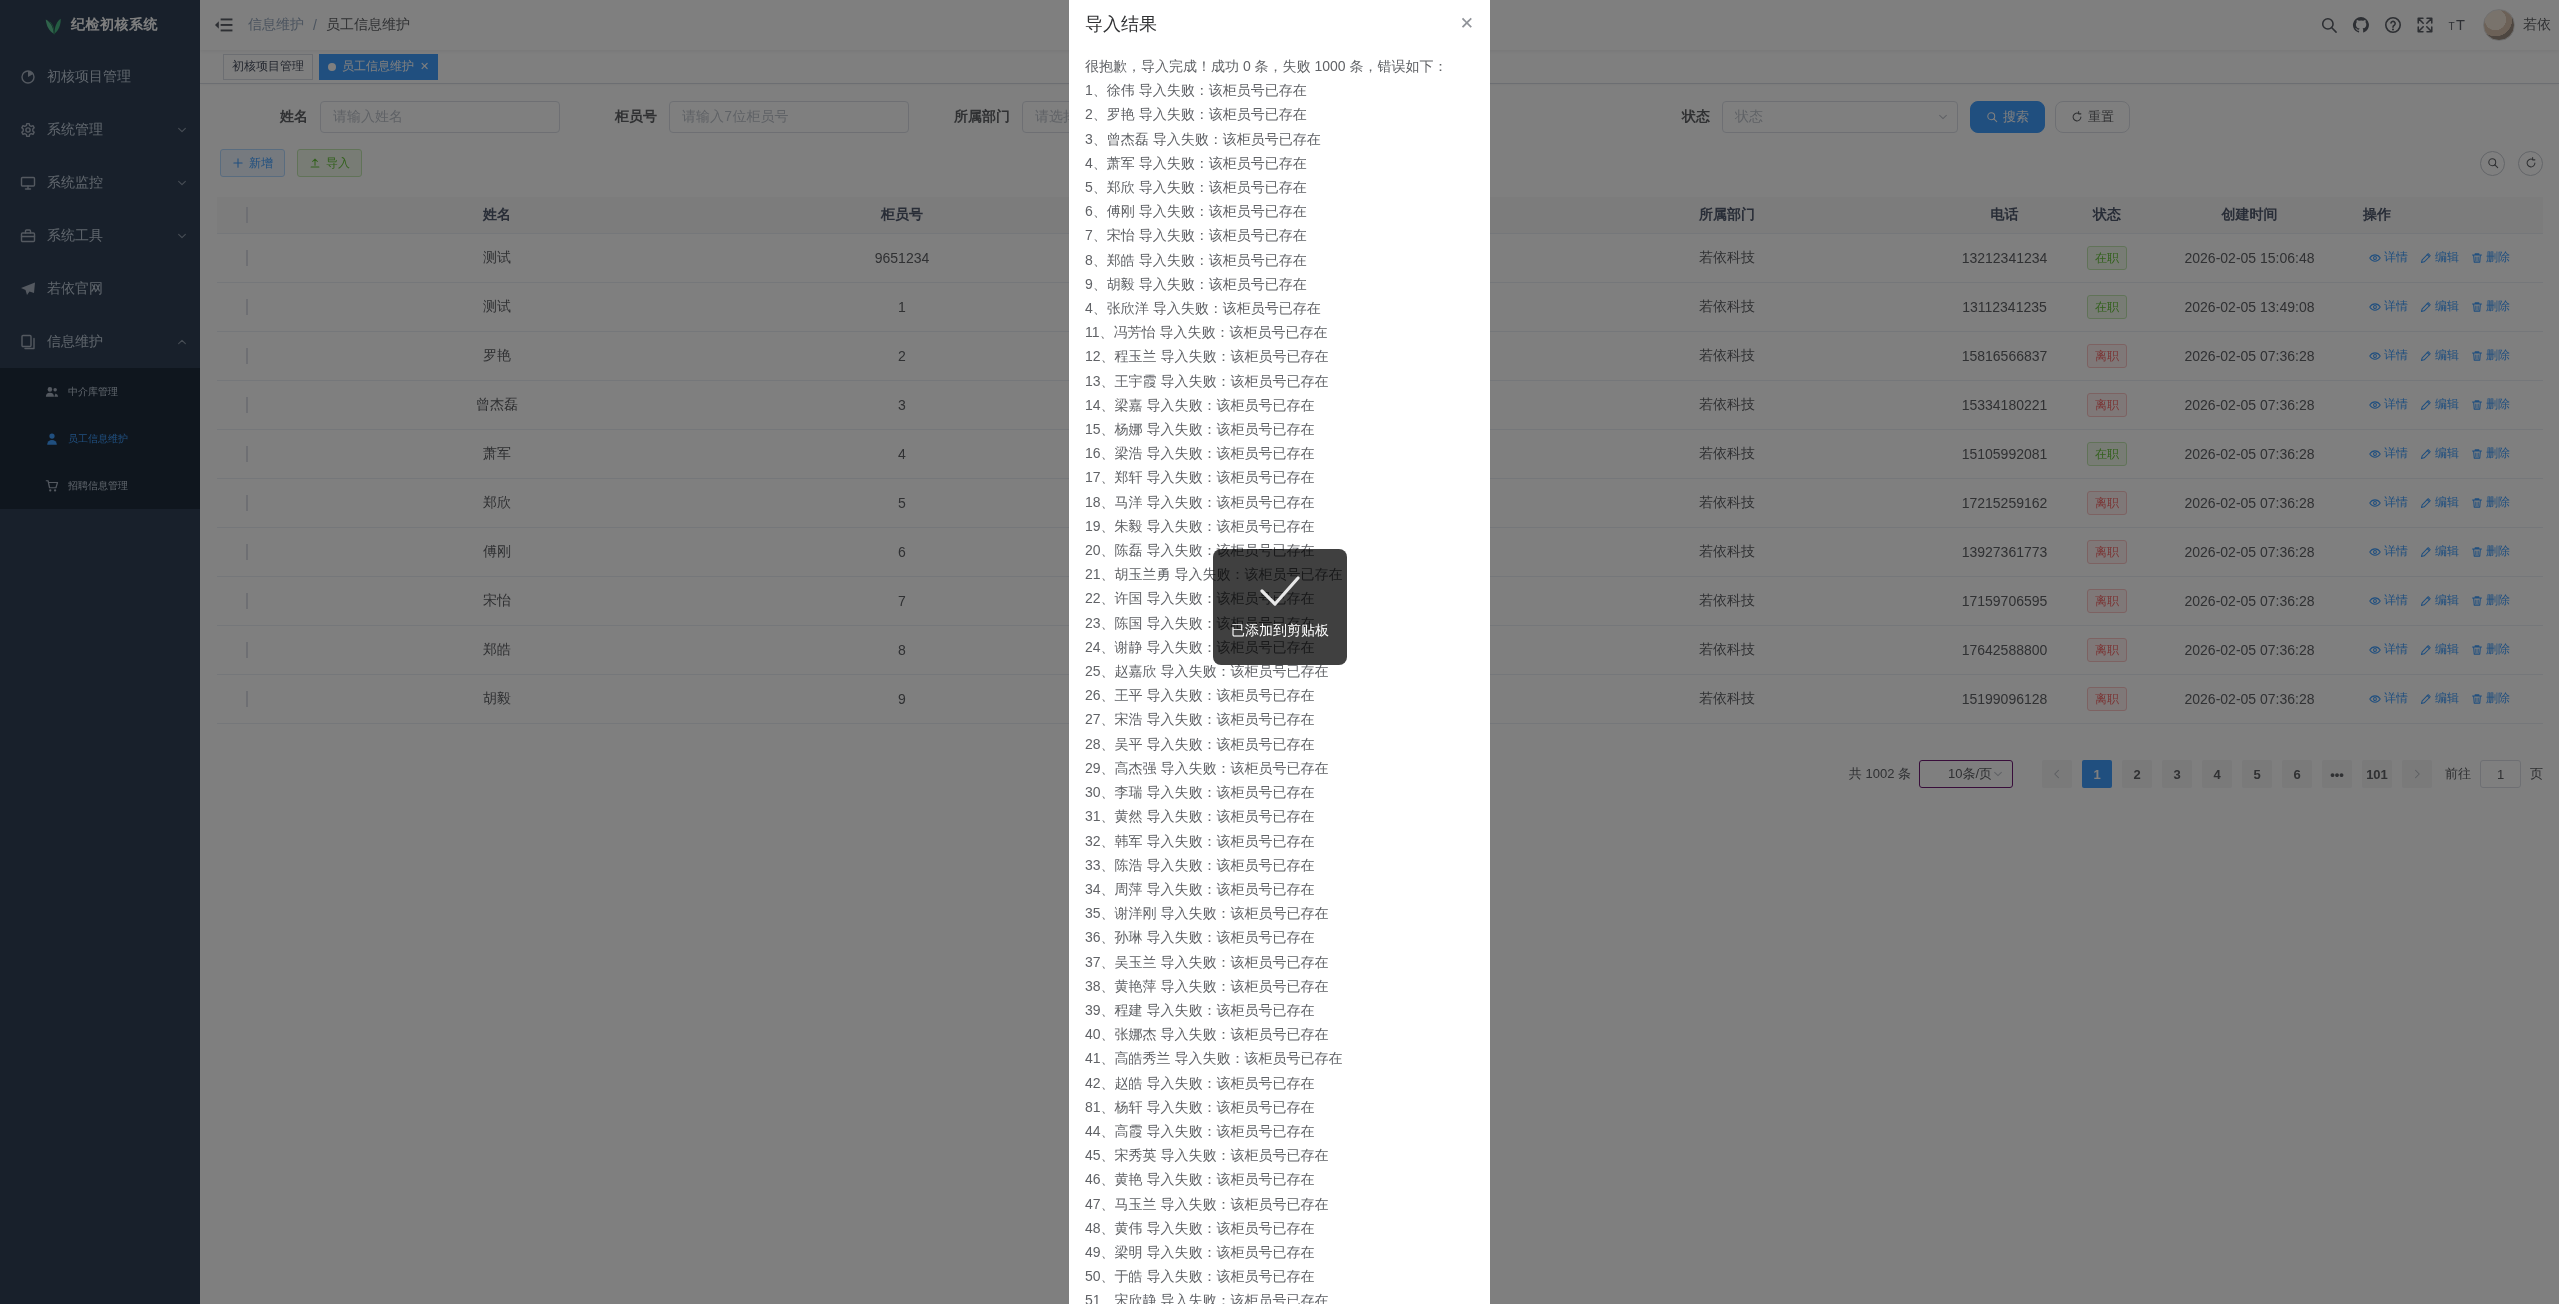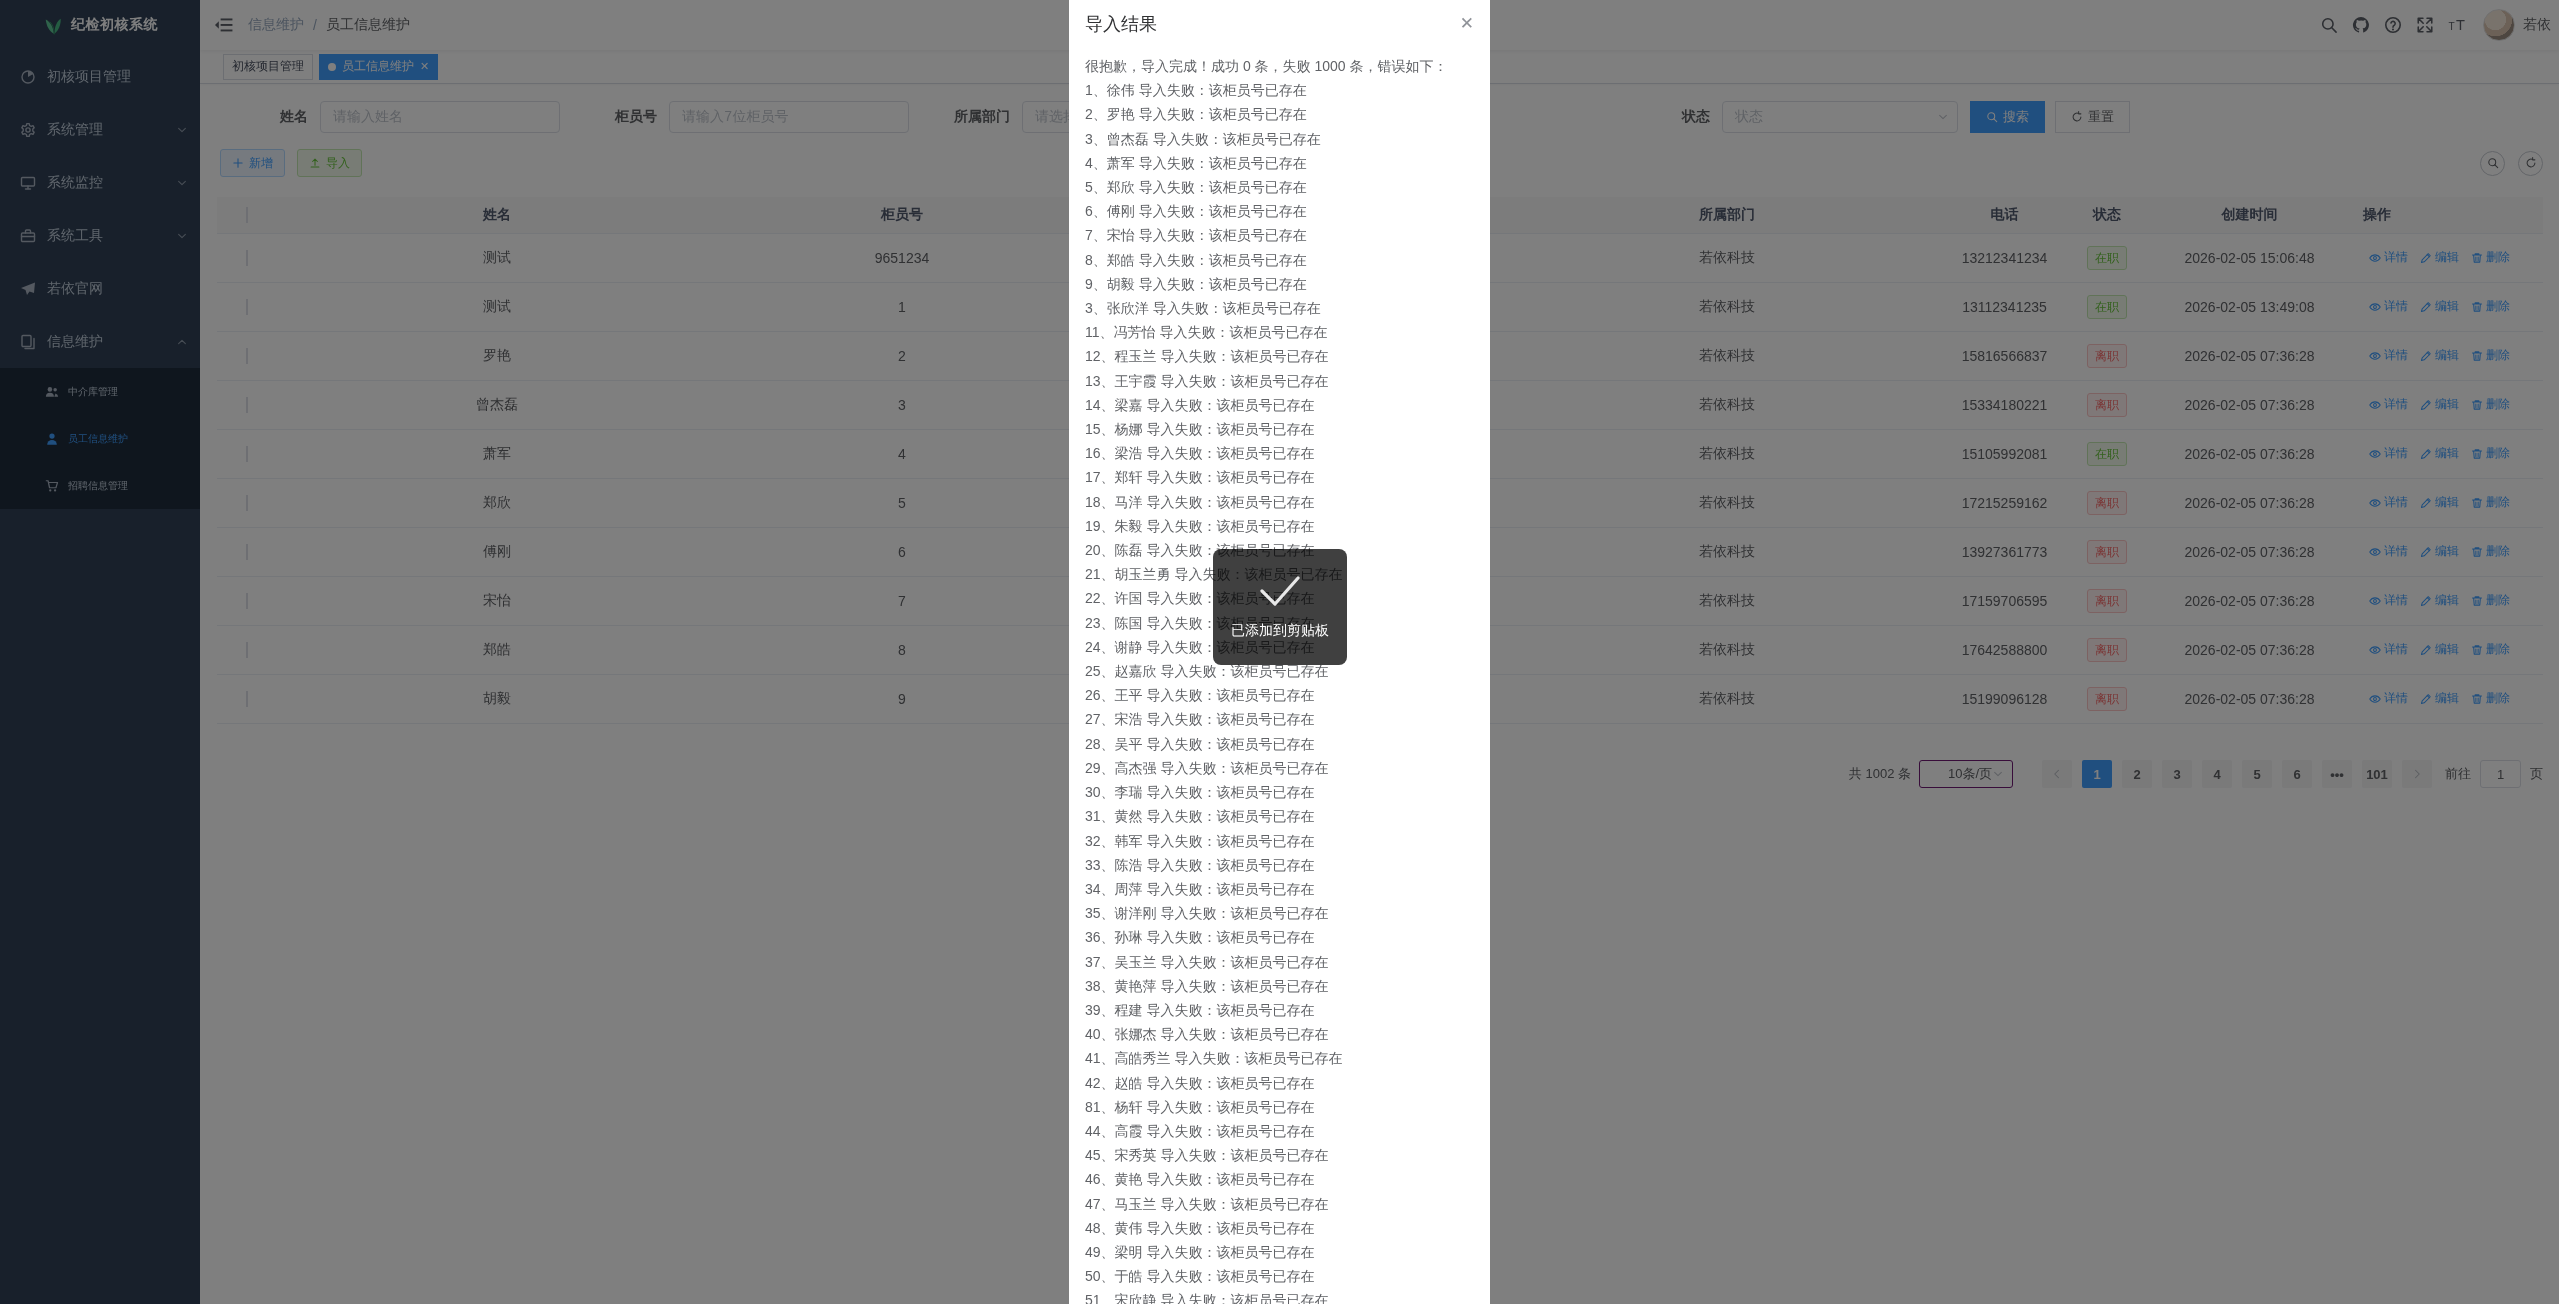--- a/index.html
+++ b/index.html
@@ -56,21 +56,21 @@
   .query{display:flex;align-items:center;height:32px}
   .q-label{font-size:14px;color:#606266;font-weight:700;text-align:right;padding-right:12px;box-sizing:border-box;flex:none}
   .lw1{width:103px}.lw2{width:109px}.lw3{width:113px}.lw4{width:110px;margin-left:350px}
   .q-input{width:240px;height:32px;box-sizing:border-box;border:1px solid #dcdfe6;border-radius:4px;padding:0 12px;font-size:14px;color:#606266;outline:none;background:#fff;flex:none;font-family:Liberation Mono, monospace}
   .q-input::placeholder{color:#bfc4cc}
   .q-select{width:240px;height:32px;box-sizing:border-box;border:1px solid #dcdfe6;border-radius:4px;padding:0 8px 0 12px;display:flex;align-items:center;justify-content:space-between;background:#fff;cursor:pointer;flex:none}
   .q-select.w236{width:236px}
   .q-select .ph{font-size:14px;color:#bfc4cc}
   .q-select .icon{color:#c0c4cc}
 
-  .btn{display:inline-flex;align-items:center;justify-content:center;gap:5px;height:32px;padding:0 15px;border-radius:0;font-size:13px;cursor:pointer;box-sizing:border-box;border:1px solid transparent;background:#fff;font-family:inherit}
+  .btn{display:inline-flex;align-items:center;justify-content:center;gap:5px;height:32px;padding:0 15px;border-radius:8px;font-size:13px;cursor:pointer;box-sizing:border-box;border:1px solid transparent;background:#fff;font-family:inherit}
   .btn-primary{background:#409EFF;border-color:#409EFF;color:#fff;margin-left:12px}
   .btn-default{border-color:#dcdfe6;color:#606266;margin-left:10px}
   .btn-mini{height:28px;padding:0 11px;font-size:12px;border-radius:3px}
   .btn-plain-primary{background:#ecf5ff;border-color:#b3d8ff;color:#409EFF;margin-left:3px}
   .btn-plain-success{background:#f0f9eb;border-color:#c2e7b0;color:#67C23A;margin-left:12px}
 
   .toolbar{margin-top:16px;display:flex;align-items:center;height:28px}
   .toolbar-right{margin-left:auto;display:flex;gap:13px}
   .circle-btn{width:25px;height:25px;border:1px solid #c6cad1;border-radius:50%;display:flex;align-items:center;justify-content:center;color:#606266;background:#fff;cursor:pointer;box-sizing:border-box}
 
@@ -802,21 +802,21 @@
     <div id="err-list">
         <div class="err-line">1、徐伟 导入失败：该柜员号已存在</div>
         <div class="err-line">2、罗艳 导入失败：该柜员号已存在</div>
         <div class="err-line">3、曾杰磊 导入失败：该柜员号已存在</div>
         <div class="err-line">4、萧军 导入失败：该柜员号已存在</div>
         <div class="err-line">5、郑欣 导入失败：该柜员号已存在</div>
         <div class="err-line">6、傅刚 导入失败：该柜员号已存在</div>
         <div class="err-line">7、宋怡 导入失败：该柜员号已存在</div>
         <div class="err-line">8、郑皓 导入失败：该柜员号已存在</div>
         <div class="err-line">9、胡毅 导入失败：该柜员号已存在</div>
-        <div class="err-line">3、张欣洋 导入失败：该柜员号已存在</div>
+        <div class="err-line">4、张欣洋 导入失败：该柜员号已存在</div>
         <div class="err-line">11、冯芳怡 导入失败：该柜员号已存在</div>
         <div class="err-line">12、程玉兰 导入失败：该柜员号已存在</div>
         <div class="err-line">13、王宇霞 导入失败：该柜员号已存在</div>
         <div class="err-line">14、梁嘉 导入失败：该柜员号已存在</div>
         <div class="err-line">15、杨娜 导入失败：该柜员号已存在</div>
         <div class="err-line">16、梁浩 导入失败：该柜员号已存在</div>
         <div class="err-line">17、郑轩 导入失败：该柜员号已存在</div>
         <div class="err-line">18、马洋 导入失败：该柜员号已存在</div>
         <div class="err-line">19、朱毅 导入失败：该柜员号已存在</div>
         <div class="err-line">20、陈磊 导入失败：该柜员号已存在</div>

